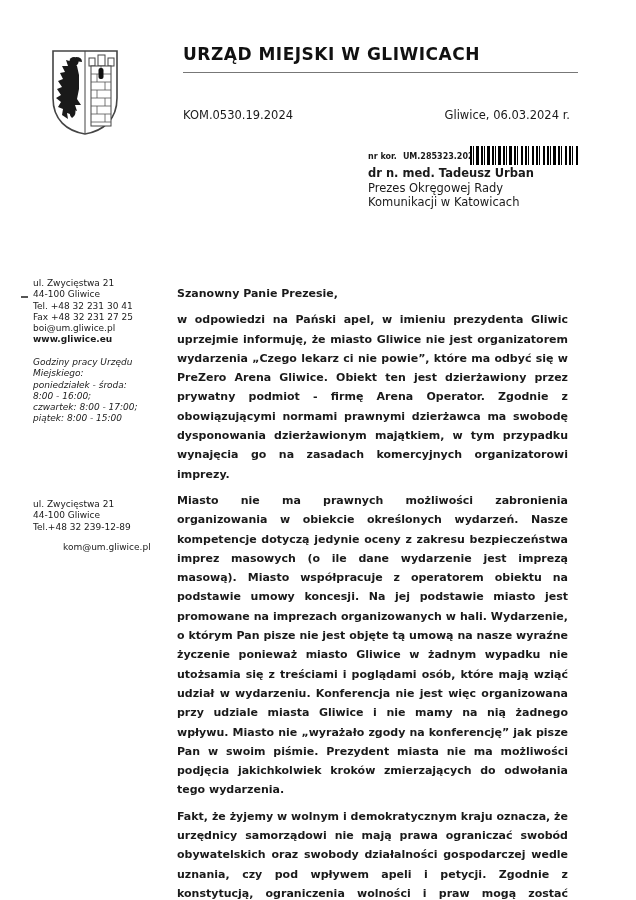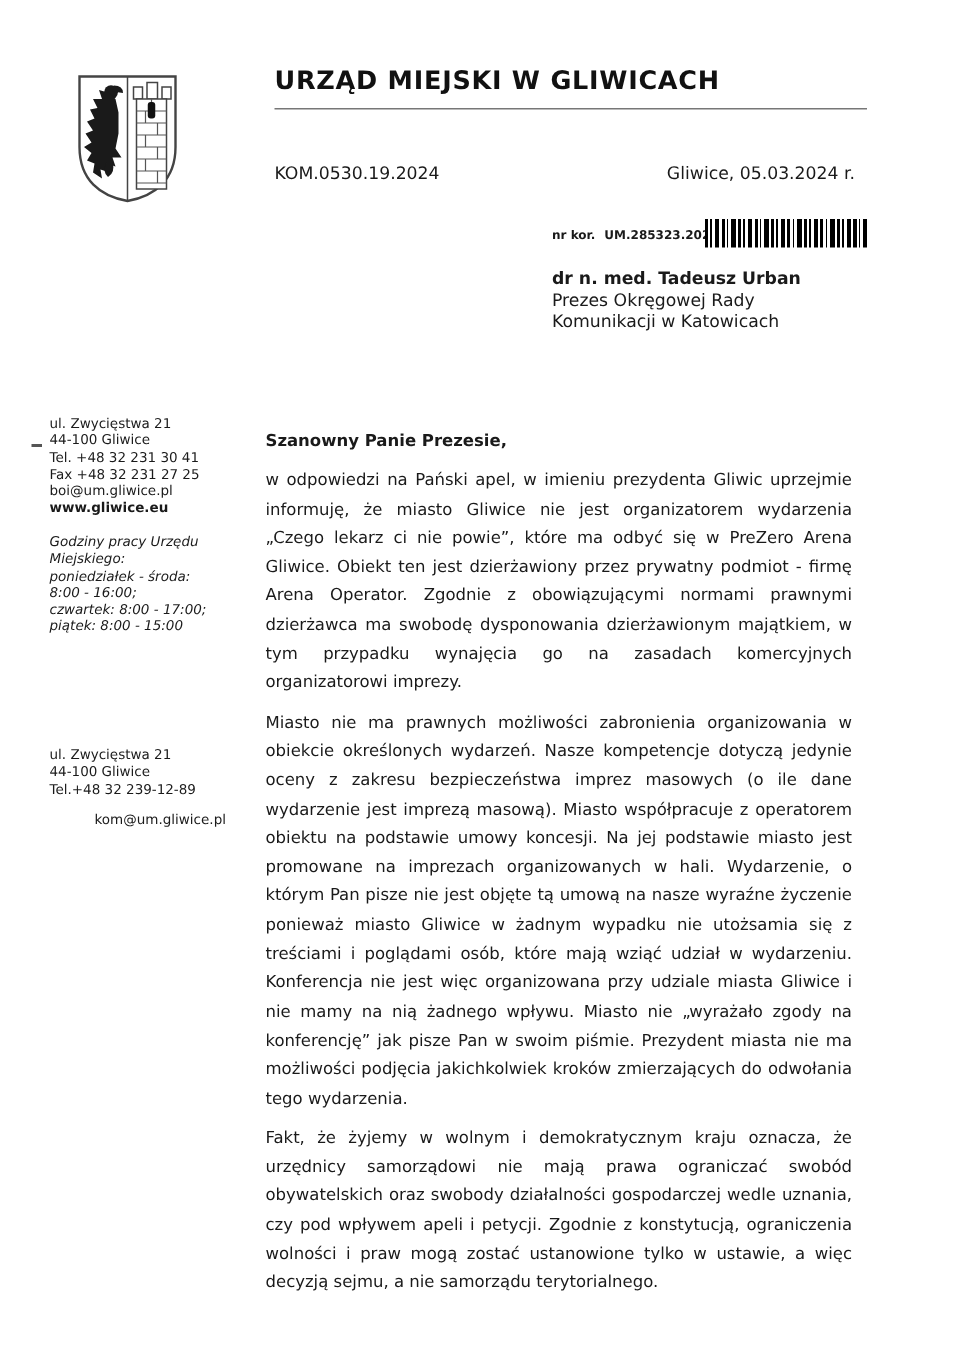--- a/index.html
+++ b/index.html
@@ -23,39 +23,39 @@
   .nrkor .sp { display:inline-block; width:6px; }
   .barcode {
     position:absolute; left:470px; top:146px; width:108px; height:19px;
     background:repeating-linear-gradient(90deg,
       #000 0px,#000 2px,#fff 2px,#fff 3.5px,
       #000 3.5px,#000 4.5px,#fff 4.5px,#fff 6.5px,
       #000 6.5px,#000 9.5px,#fff 9.5px,#fff 11px);
   }
   
   .recipient { position:absolute; left:368px; top:166px; font-size:11.5px; line-height:14.5px; }
-  .recipient .name { font-weight:bold;margin-top:12px; }
+  .recipient .name { font-weight:bold; }
   .pre { white-space:pre-line; }
   
   .fold-mark { position:absolute; left:21px; top:296px; width:7px; height:2px; background:#555; }
   
   .sb { position:absolute; left:33px; width:140px; font-size:9px; line-height:11.3px; color:#1a1a1a; }
   .sb-address  { top:278px; }
   .sb-website  { top:334px; font-weight:bold; }
   .sb-hours    { top:357px; font-style:italic; }
   .sb-dept     { top:448px; font-weight:bold; font-size:9.5px; line-height:13px; }
   .sb-dept-addr{ top:499px; }
   .sb-dept-mail{ top:542px;padding-left:30px; }
   
   .body-col {
     position:absolute; left:177px; top:284px; width:391px;
     font-size:11px; line-height:19.3px; text-align:justify; color:#1a1a1a;
   }
   .salutation { margin:0 0 7px 0; text-align:left;font-weight:bold; }
-  .para { margin:0 0 7px 0; }
+  .para { margin:0 0 7px 0;font-weight:bold; }
   .para:last-child { margin-bottom:0; }
 </style>
 </head>
 <body>
 
 <div class="page">
 
   <div class="crest">
     <svg width="76" height="92" viewBox="0 0 76 92" xmlns="http://www.w3.org/2000/svg">
       <path d="M6,5 H70 V52 C70,74 56,85 38,88 C20,85 6,74 6,52 Z" fill="#ffffff" stroke="#444" stroke-width="1.6"></path>
@@ -90,21 +90,21 @@
         <line x1="54" y1="20" x2="54" y2="28"></line>
       </g>
       <rect x="51.5" y="22" width="5" height="11" rx="2" fill="#111"></rect>
     </svg>
   </div>
 
   <div class="lh-title">URZĄD MIEJSKI W GLIWICACH</div>
   <div class="lh-rule"></div>
   <div class="ref-row">
     <span>KOM.0530.19.2024</span>
-    <span>Gliwice, 05.03.2024 r.</span>
+    <span>Gliwice, 06.03.2024 r.</span>
   </div>
 
   <div class="nrkor">
     <span>nr kor.</span><span class="sp"></span><span>UM.285323.2024</span>
   </div>
   <div class="barcode"></div>
 
   <div class="recipient">
     <div class="name">dr n. med. Tadeusz Urban</div>
     <div class="pre">Prezes Okręgowej Rady

